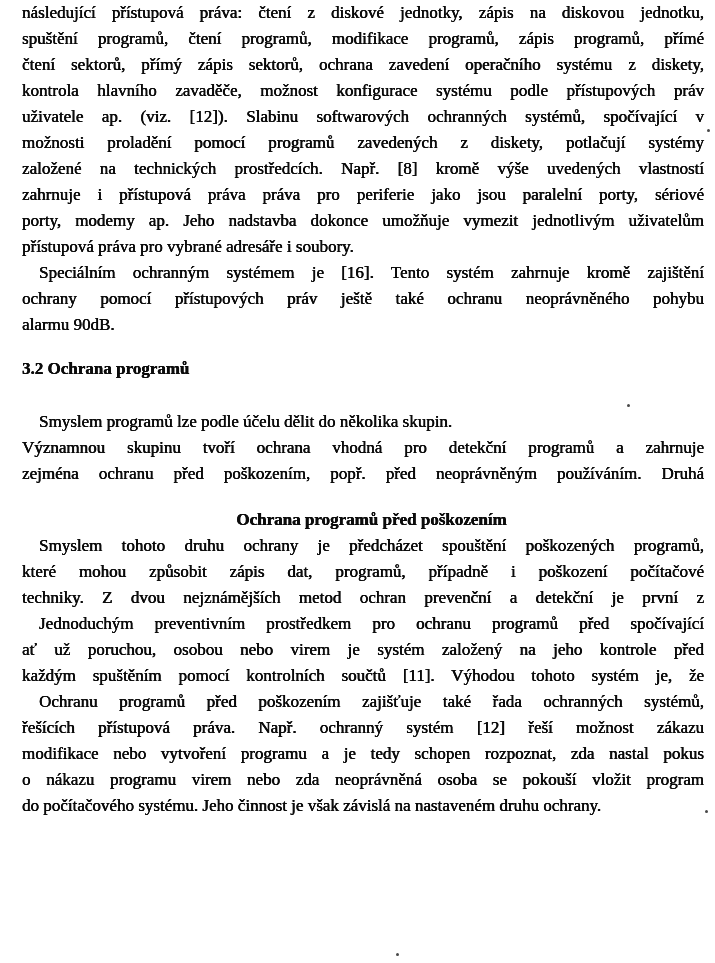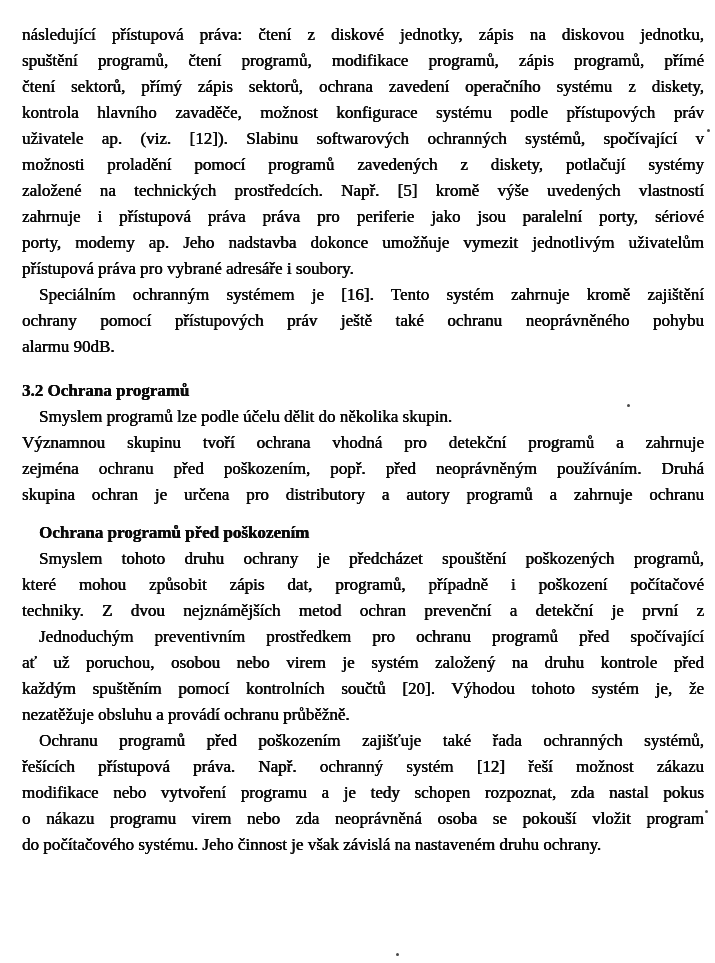--- a/index.html
+++ b/index.html
@@ -7,96 +7,94 @@
     width: 715px;
     height: 963px;
     background: #ffffff;
     position: relative;
     overflow: hidden;
     font-family: "Liberation Serif", "DejaVu Serif", serif;
     color: #0c0c0c;
   }
   .page {
     position: absolute;
-    top: 22px;
+    top: 0;
     left: 22px;
     width: 682px;
   }
   .ln {
     font-size: 17px;
     line-height: 26px;
     text-shadow: 0.35px 0 0 currentColor, 0 0.3px 0 currentColor; 
   }
   .j {                      
     text-align: justify;
     text-align-last: justify;
   }
   .ind  { text-indent: 17px; }
   .hd   { font-weight: bold; }
   .blk  { margin: 0; }
-  .m-h1 { margin-top: 18px; }
-  .m-h2 { margin-top: 12px; }
+  .m-h1 { margin-top: 18px; margin-bottom: 27px; }
+  .m-h2 { margin-top: 20px; text-align: center; }
   .speck {
     position: absolute;
     width: 3px; height: 3px;
     background: #1a1a1a;
     border-radius: 50%;
     opacity: .8;
   }
 </style>
 </head>
 <body>
 
 <div class="page">
 
   <div class="blk">
     <div class="ln j">následující přístupová práva: čtení z diskové jednotky, zápis na diskovou jednotku,</div>
     <div class="ln j">spuštění programů, čtení programů, modifikace programů, zápis programů, přímé</div>
     <div class="ln j">čtení sektorů, přímý zápis sektorů, ochrana zavedení operačního systému z diskety,</div>
     <div class="ln j">kontrola hlavního zavaděče, možnost konfigurace systému podle přístupových práv</div>
     <div class="ln j">uživatele ap. (viz. [12]). Slabinu softwarových ochranných systémů, spočívající v</div>
     <div class="ln j">možnosti proladění pomocí programů zavedených z diskety, potlačují systémy</div>
-    <div class="ln j">založené na technických prostředcích. Např. [5] kromě výše uvedených vlastností</div>
+    <div class="ln j">založené na technických prostředcích. Např. [8] kromě výše uvedených vlastností</div>
     <div class="ln j">zahrnuje i přístupová práva práva pro periferie jako jsou paralelní porty, sériové</div>
     <div class="ln j">porty, modemy ap. Jeho nadstavba dokonce umožňuje vymezit jednotlivým uživatelům</div>
     <div class="ln">přístupová práva pro vybrané adresáře i soubory.</div>
   </div>
 
   <div class="blk">
     <div class="ln j ind">Speciálním ochranným systémem je [16]. Tento systém zahrnuje kromě zajištění</div>
     <div class="ln j">ochrany pomocí přístupových práv ještě také ochranu neoprávněného pohybu</div>
     <div class="ln">alarmu 90dB.</div>
   </div>
 
   <div class="blk m-h1">
     <div class="ln hd">3.2 Ochrana programů</div>
   </div>
 
   <div class="blk">
     <div class="ln ind">Smyslem programů lze podle účelu dělit do několika skupin.</div>
     <div class="ln j">Významnou skupinu tvoří ochrana vhodná pro detekční programů a zahrnuje</div>
     <div class="ln j">zejména ochranu před poškozením, popř. před neoprávněným používáním. Druhá</div>
-    <div class="ln j">skupina ochran je určena pro distributory a autory programů a zahrnuje ochranu</div>
   </div>
 
   <div class="blk m-h2">
     <div class="ln hd ind">Ochrana programů před poškozením</div>
   </div>
 
   <div class="blk">
     <div class="ln j ind">Smyslem tohoto druhu ochrany je předcházet spouštění poškozených programů,</div>
     <div class="ln j">které mohou způsobit zápis dat, programů, případně i poškození počítačové</div>
     <div class="ln j">techniky. Z dvou nejznámějších metod ochran prevenční a detekční je první z</div>
   </div>
 
   <div class="blk">
     <div class="ln j ind">Jednoduchým preventivním prostředkem pro ochranu programů před spočívající</div>
-    <div class="ln j">ať už poruchou, osobou nebo virem je systém založený na druhu kontrole před</div>
-    <div class="ln j">každým spuštěním pomocí kontrolních součtů [20]. Výhodou tohoto systém je, že</div>
-    <div class="ln">nezatěžuje obsluhu a provádí ochranu průběžně.</div>
+    <div class="ln j">ať už poruchou, osobou nebo virem je systém založený na jeho kontrole před</div>
+    <div class="ln j">každým spuštěním pomocí kontrolních součtů [11]. Výhodou tohoto systém je, že</div>
   </div>
 
   <div class="blk">
     <div class="ln j ind">Ochranu programů před poškozením zajišťuje také řada ochranných systémů,</div>
     <div class="ln j">řešících přístupová práva. Např. ochranný systém [12] řeší možnost zákazu</div>
     <div class="ln j">modifikace nebo vytvoření programu a je tedy schopen rozpoznat, zda nastal pokus</div>
     <div class="ln j">o nákazu programu virem nebo zda neoprávněná osoba se pokouší vložit program</div>
     <div class="ln">do počítačového systému. Jeho činnost je však závislá na nastaveném druhu ochrany.</div>
   </div>
 

